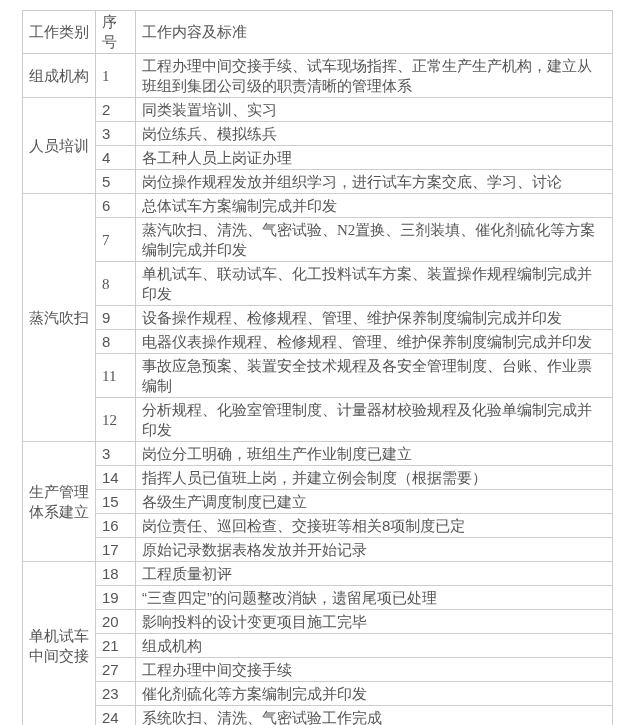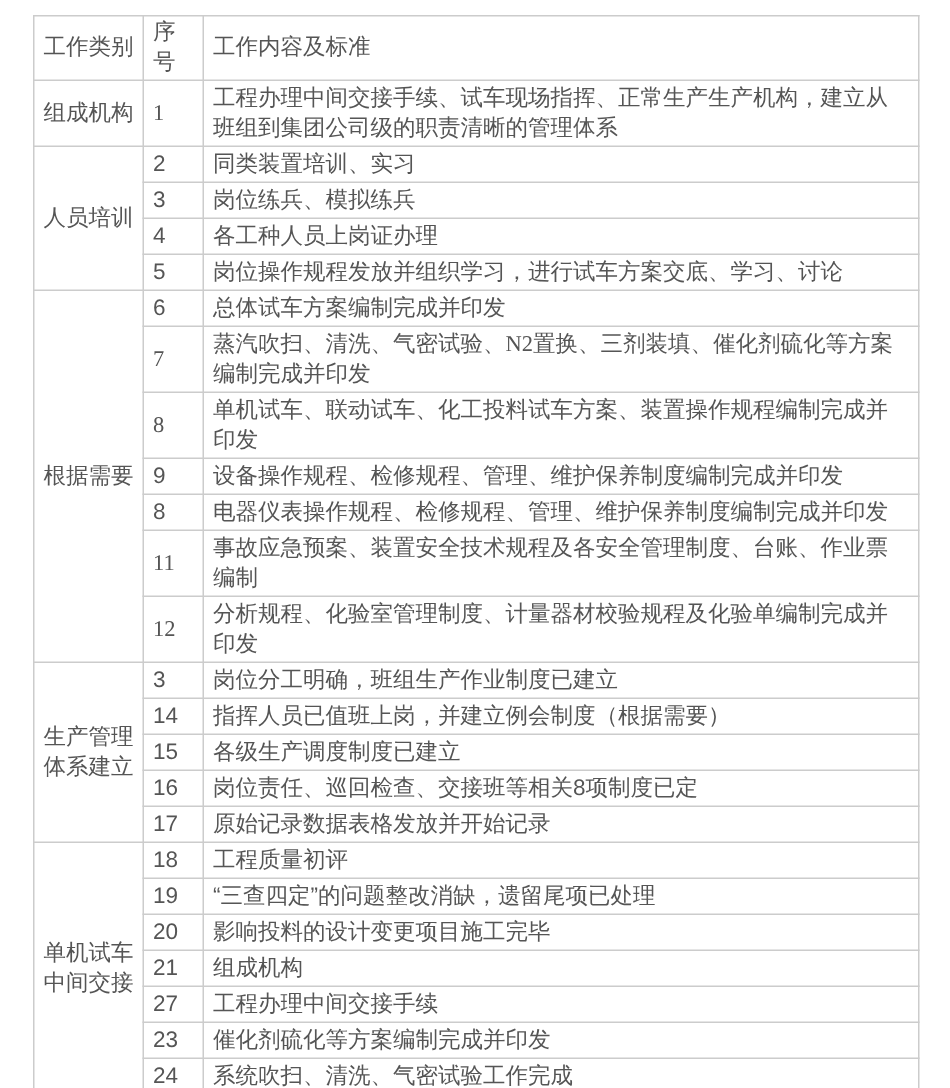--- a/index.html
+++ b/index.html
@@ -75,21 +75,21 @@
         </tr>
         <tr class="h-single">
           <td>4</td>
           <td>各工种人员上岗证办理</td>
         </tr>
         <tr class="h-single">
           <td>5</td>
           <td>岗位操作规程发放并组织学习，进行试车方案交底、学习、讨论</td>
         </tr>
         <tr class="h-single">
-          <td class="category-cell" rowspan="7">根据需要</td>
+          <td class="category-cell" rowspan="7">蒸汽吹扫</td>
           <td>6</td>
           <td>总体试车方案编制完成并印发</td>
         </tr>
         <tr class="h-double">
           <td>7</td>
           <td>蒸汽吹扫、清洗、气密试验、N2置换、三剂装填、催化剂硫化等方案编制完成并印发</td>
         </tr>
         <tr class="h-double">
           <td>8</td>
           <td>单机试车、联动试车、化工投料试车方案、装置操作规程编制完成并印发</td>

